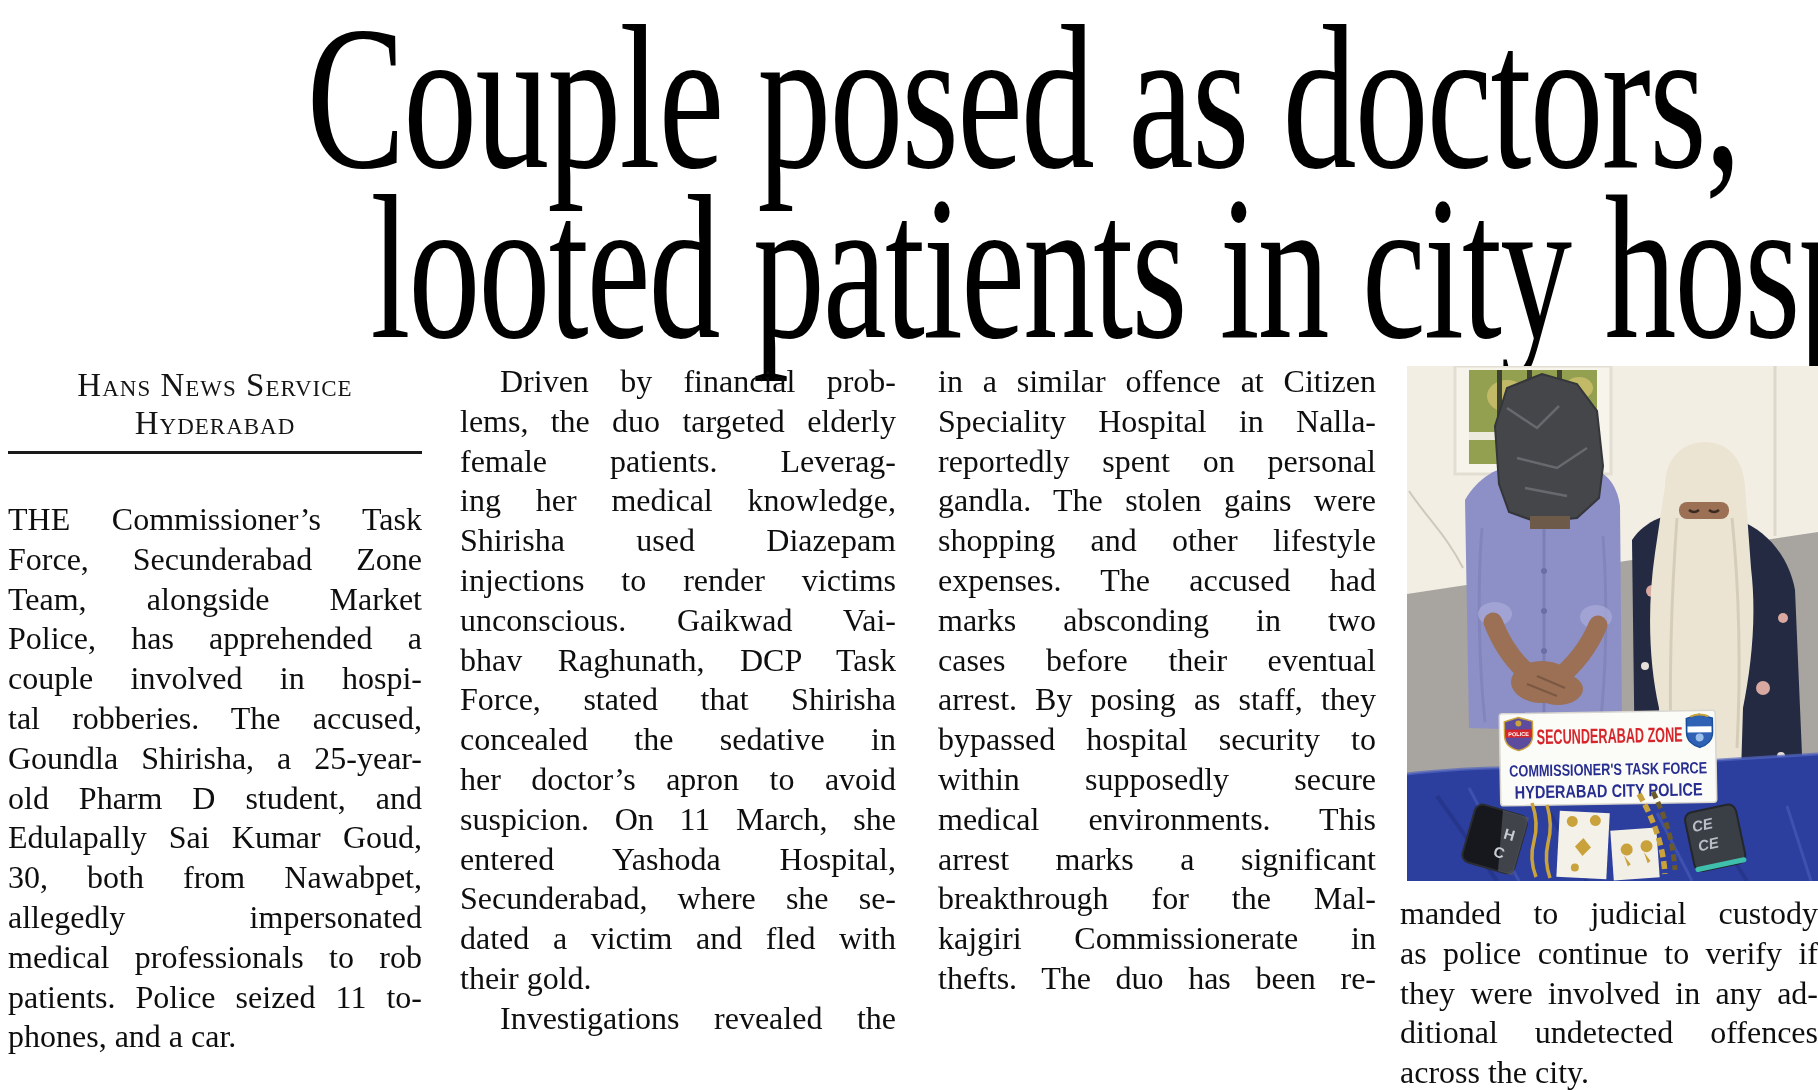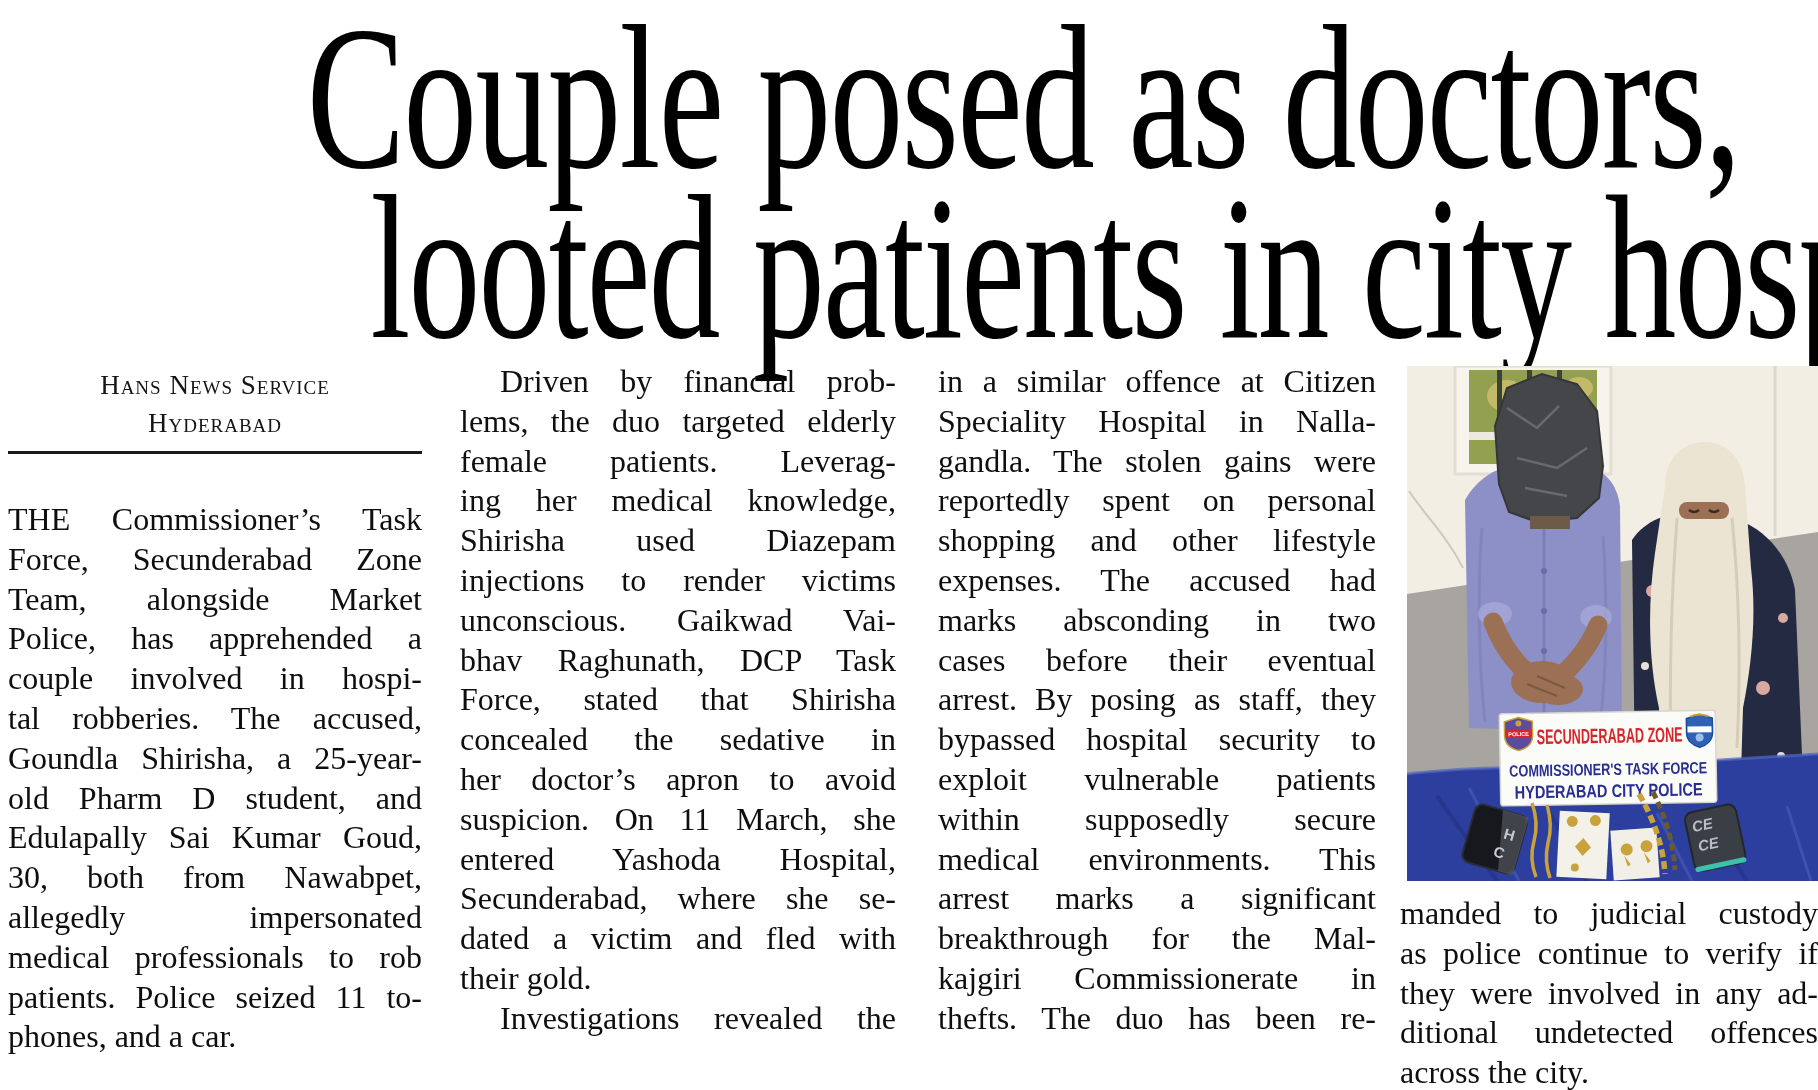--- a/index.html
+++ b/index.html
@@ -21,21 +21,21 @@
   
   .col { position:absolute; top:362px; font-size:32px; line-height:39.8px; }
   #col1 { left:8px;    width:414px; }
   #col2 { left:460px;  width:436px; }
   #col3 { left:938px;  width:438px; }
   #col4 { left:1400px; width:418px; }
   .line { text-align:justify; text-align-last:justify; height:39.8px; }
   .line.end { text-align-last:left; }
   .line.indent { text-indent:40px; }
   
-  .byline { text-align:center; font-variant:small-caps; font-size:27px;
+  .byline { text-align:center; font-variant:small-caps; font-size:33px;
             line-height:38px; letter-spacing:1px; padding-top:4px; color:#141414; }
   .byline-rule { border:0; border-top:3px solid #1a1a1a; margin-top:9px; }
   #col1 .body { margin-top:46px; }
   
   .photo { width:411px; height:515px; margin:4px 0 0 7px; display:block; }
   #col4 .body { margin-top:13px; }
 </style>
 </head>
 <body>
 
@@ -91,29 +91,28 @@
         <div class="line">dated a victim and fled with</div>
         <div class="line end">their gold.</div>
         <div class="line indent">Investigations revealed the</div>
       </div>
   </div>
 
   <div class="col" id="col3">
     <div class="body">
         <div class="line">in a similar offence at Citizen</div>
         <div class="line">Speciality Hospital in Nalla-</div>
+        <div class="line">reportedly spent on personal</div>
         <div class="line">gandla. The stolen gains were</div>
-        <div class="line">reportedly spent on personal</div>
         <div class="line">shopping and other lifestyle</div>
         <div class="line">expenses. The accused had</div>
         <div class="line">marks absconding in two</div>
         <div class="line">cases before their eventual</div>
         <div class="line">arrest. By posing as staff, they</div>
         <div class="line">bypassed hospital security to</div>
-        <div class="line">exploit vulnerable patients</div>
         <div class="line">within supposedly secure</div>
         <div class="line">medical environments. This</div>
         <div class="line">arrest marks a significant</div>
         <div class="line">breakthrough for the Mal-</div>
         <div class="line">kajgiri Commissionerate in</div>
         <div class="line">thefts. The duo has been re-</div>
       </div>
   </div>
 
   <div class="col" id="col4">

